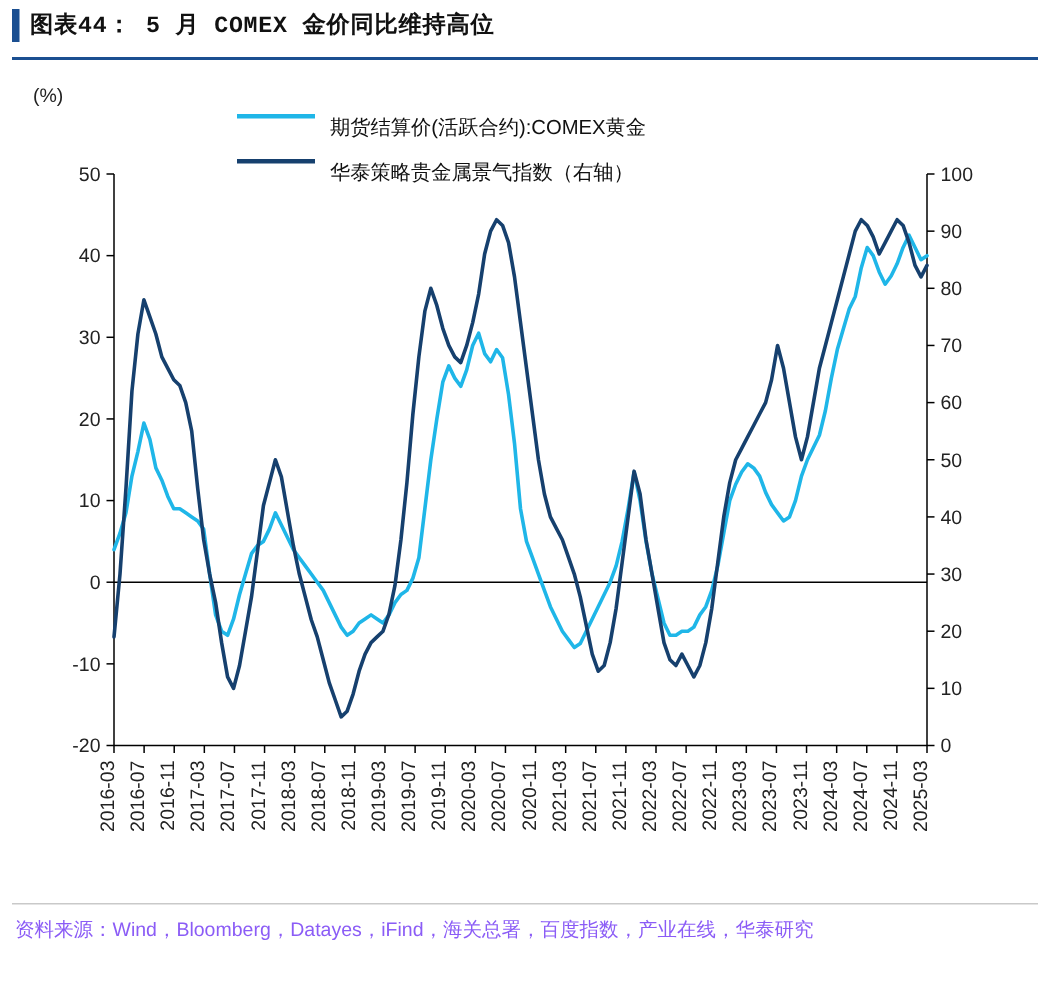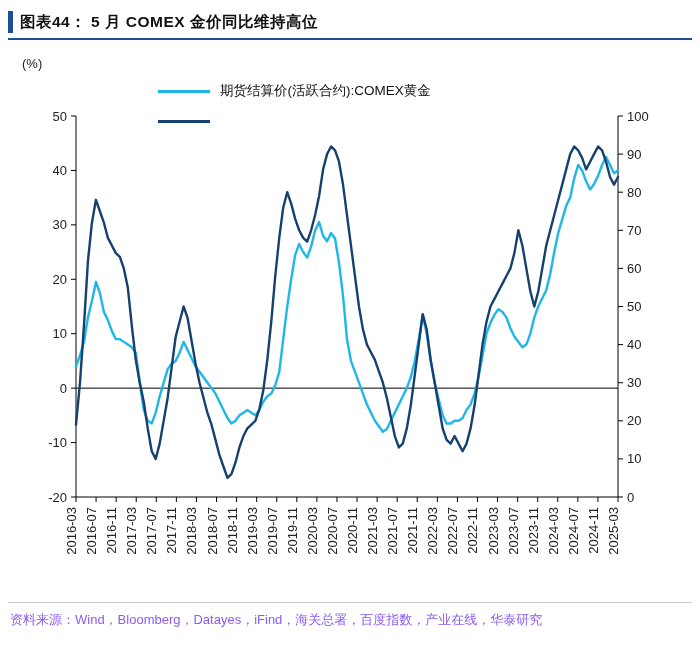--- a/index.html
+++ b/index.html
@@ -21,21 +21,22 @@
     box-sizing: border-box;
   }
   
   .title-bar {
     position: absolute;
     left: 8px;
     top: 6px;
     width: 684px;
     height: 32px;
     display: flex;
-    align-items: center;
+    align-items: flex-start;
+    font-family: Liberation Mono, monospace;
   }
   .title-bar .accent {
     width: 5px;
     height: 22px;
     background: #1b4f91;
     margin-right: 7px;
   }
   .title-text {
     font-size: 15.5px;
     font-weight: bold;
@@ -68,21 +69,20 @@
   }
   
   .legend {
     position: absolute;
     left: 150px;
     top: 32px;
     width: 480px;
   }
   .legend-row {
     display: flex;
-    align-items: center;
     height: 30px;
   }
   .legend-row .swatch {
     width: 52px;
     height: 0;
     border-top-width: 3px;
     border-top-style: solid;
     margin-right: 10px;
   }
   .legend-row .lbl {
@@ -145,20 +145,21 @@
 
     <div class="unit-label">(%)</div>
 
     <div class="legend">
       <div class="legend-row">
         <div class="swatch" id="sw0" style="border-top-color: rgb(31, 182, 232);"></div>
         <div class="lbl">期货结算价(活跃合约):COMEX黄金</div>
       </div>
       <div class="legend-row">
         <div class="swatch" id="sw1" style="border-top-color: rgb(22, 64, 110);"></div>
+        <div class="lbl">华泰策略贵金属景气指数（右轴）</div>
       </div>
     </div>
 
     <div class="plot-wrap">
       <svg class="plot" id="plot-svg" width="684" height="556" viewBox="0 0 684 556">
           <line x1="68" y1="72" x2="68" y2="453" stroke="#000" stroke-width="1"></line>
           <line x1="610" y1="72" x2="610" y2="453" stroke="#000" stroke-width="1"></line>
           <line x1="68" y1="453" x2="610" y2="453" stroke="#000" stroke-width="1"></line>
           <line x1="68" y1="344.14285714285717" x2="610" y2="344.14285714285717" stroke="#000" stroke-width="1"></line>
           <line x1="63" y1="453" x2="68" y2="453" stroke="#000" stroke-width="1"></line>

